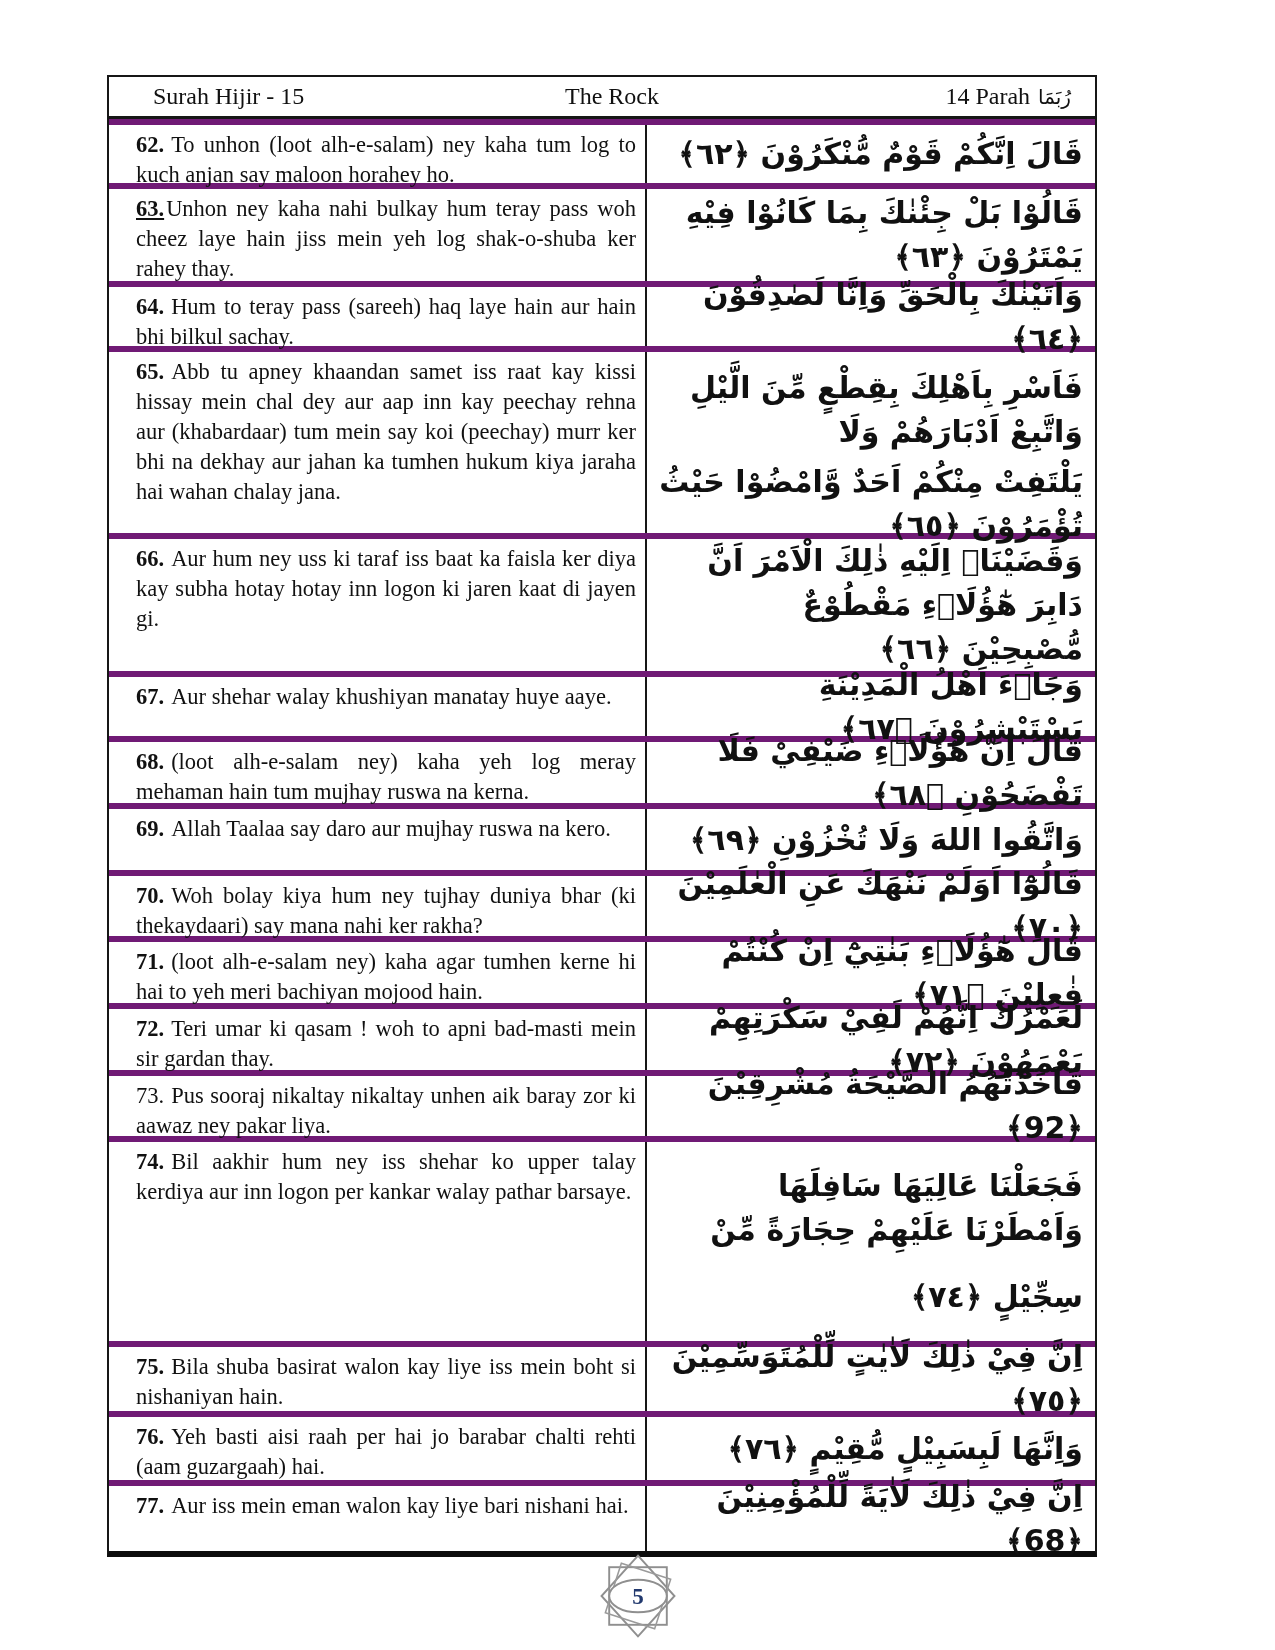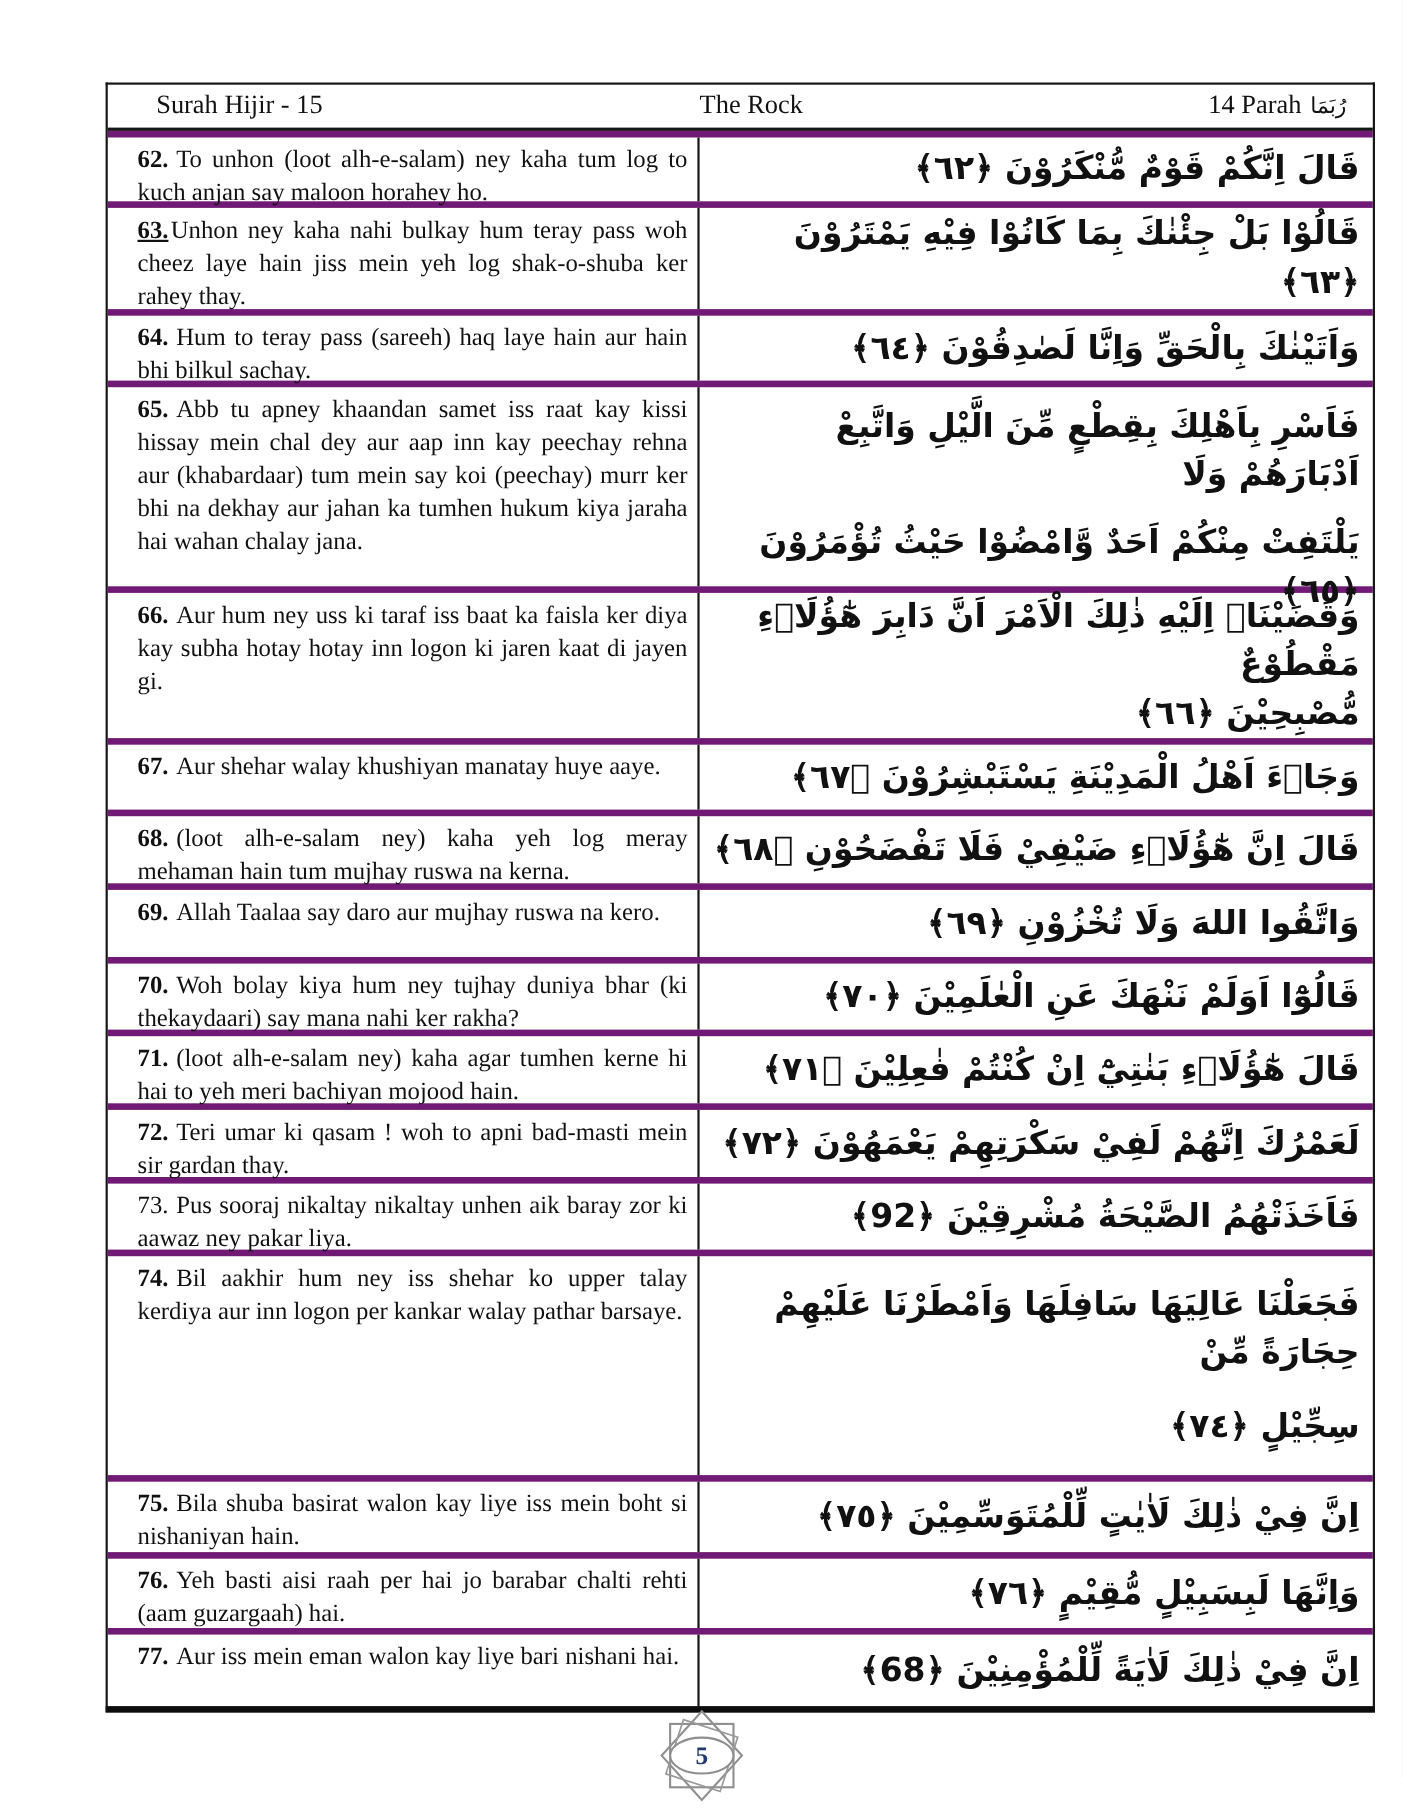--- a/index.html
+++ b/index.html
@@ -3,21 +3,21 @@
 <meta charset="utf-8">
 <style>
   * { margin:0; padding:0; box-sizing:border-box; }
   body { background:#e8e8e8; }
   .page {
     position:relative; width:1275px; height:1650px;
     background:#ffffff; margin:0 auto; overflow:hidden;
     font-family:"Liberation Serif", serif; color:#111;
   }
   .qtable {
-    position:absolute; left:96px; top:75px; width:1154px;
+    position:absolute; left:107px; top:75px; width:990px;
     border:2px solid #161616; border-bottom:6px solid #0d0d0d;
   }
   .thead {
     height:42px; border-bottom:3px solid #161616;
     display:flex; align-items:center; font-size:24px;
   }
   .thead .h-left  { flex:1; padding-left:44px; }
   .thead .h-center{ flex:1; text-align:center; }
   .thead .h-right { flex:1; text-align:right; padding-right:24px; }
   .thead .ar-sm { font-family:"DejaVu Sans", sans-serif; font-size:20px; margin-left:8px; }
@@ -76,21 +76,21 @@
 
     <div class="trow" style="height:65px">
       <div class="cl"><span class="vnum">64.</span><span>Hum to teray pass (sareeh) haq laye hain aur hain bhi bilkul sachay.</span></div>
       <div class="cr">
           <span class="ar-line">وَاَتَيْنٰكَ بِالْحَقِّ وَاِنَّا لَصٰدِقُوْنَ ﴿٦٤﴾</span>
         </div>
     </div>
 
     <div class="trow" style="height:187px">
       <div class="cl"><span class="vnum">65.</span><span>Abb tu apney khaandan samet iss raat kay kissi hissay mein chal dey aur aap inn kay peechay rehna aur (khabardaar) tum mein say koi (peechay) murr ker bhi na dekhay aur jahan ka tumhen hukum kiya jaraha hai wahan chalay jana.</span></div>
-      <div class="cr two" style="justify-content:flex-start; padding-top:14px; gap:18px;">
+      <div class="cr two" style="justify-content:flex-start; padding-top:14px; gap:6px;">
           <span class="ar-line">فَاَسْرِ بِاَهْلِكَ بِقِطْعٍ مِّنَ الَّيْلِ وَاتَّبِعْ اَدْبَارَهُمْ وَلَا</span>
           <span class="ar-line">يَلْتَفِتْ مِنْكُمْ اَحَدٌ وَّامْضُوْا حَيْثُ تُؤْمَرُوْنَ ﴿٦٥﴾</span>
         </div>
     </div>
 
     <div class="trow" style="height:138px">
       <div class="cl"><span class="vnum">66.</span><span>Aur hum ney uss ki taraf iss baat ka faisla ker diya kay subha hotay hotay inn logon ki jaren kaat di jayen gi.</span></div>
       <div class="cr two">
           <span class="ar-line">وَقَضَيْنَاۤ اِلَيْهِ ذٰلِكَ الْاَمْرَ اَنَّ دَابِرَ هٰٓؤُلَاۤءِ مَقْطُوْعٌ</span>
           <span class="ar-line">مُّصْبِحِيْنَ ﴿٦٦﴾</span>

